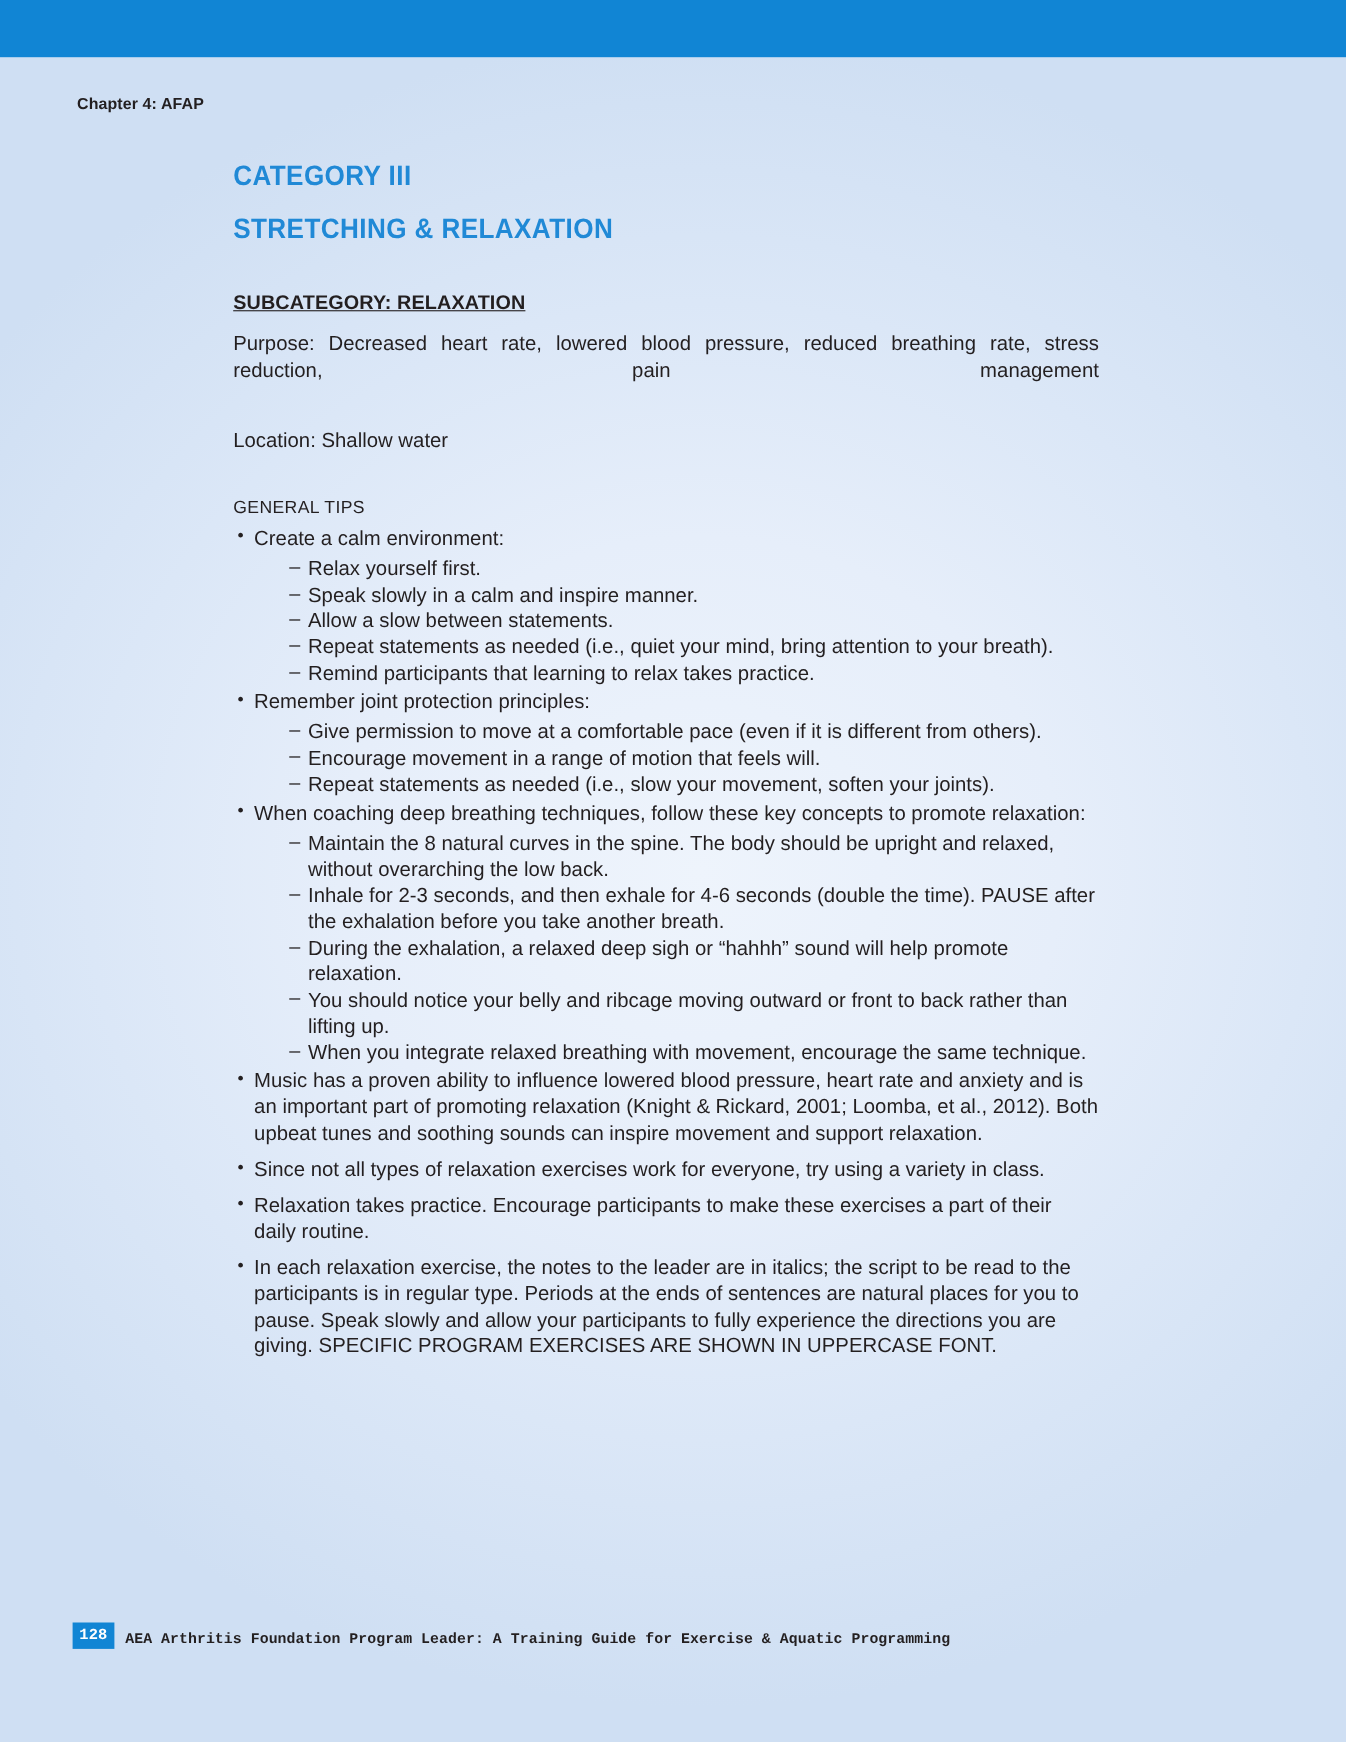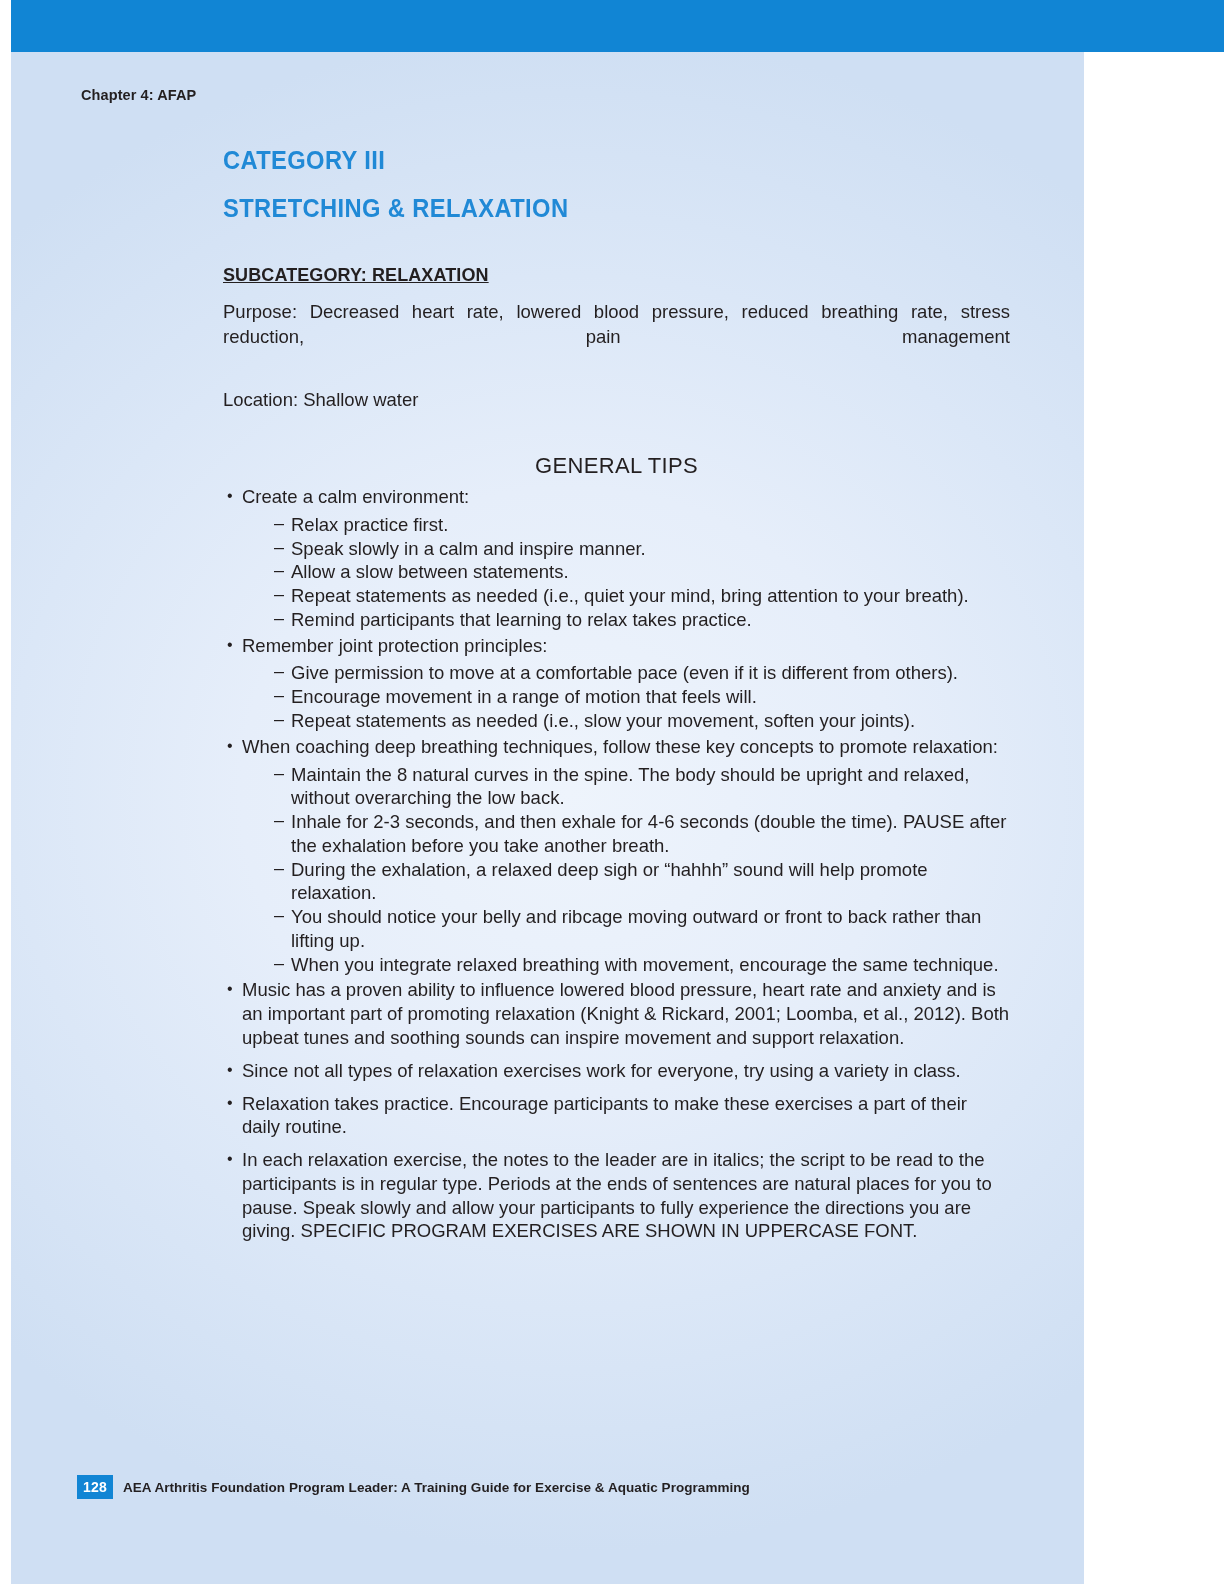--- a/index.html
+++ b/index.html
@@ -9,25 +9,24 @@
   body {
     width: 1224px;
     height: 1584px;
     font-family: "Liberation Sans", sans-serif;
     background: #ffffff;
     overflow: hidden;
   }
 
   #page {
     position: relative;
-    width: 1073px;
+    width: 1224px;
     height: 1584px;
     background:
       radial-gradient(ellipse 820px 760px at 52% 50%, #eef4fc 0%, #e6eefa 40%, #dbe7f7 68%, #cfdff3 100%);
-    margin-left: 11px;
   }
 
   
   #topbar {
     position: absolute;
     left: 0;
     top: 0;
     width: 1224px;
     height: 52px;
     background: #1185d4;
@@ -86,26 +85,25 @@
   .meta-line.justified {
     text-align: justify;
   }
   .meta-line.justified::after {
     content: "";
     display: inline-block;
     width: 100%;
   }
 
   .tips-head {
-    font-size: 22px;
+    font-size: 16px;
     font-weight: 400;
     letter-spacing: 0.35px;
     margin: 40px 0 6px 0;
     color: #231f20;
-    text-align: center;
   }
 
   
   ul.level1 {
     list-style: none;
     margin: 0;
     padding: 0;
   }
   ul.level1 > li {
     position: relative;
@@ -151,21 +149,22 @@
   .gap-before {
     margin-top: 9px;
   }
 
   
   #footer {
     position: absolute;
     left: 66px;
     top: 1475px;
     display: flex;
-    align-items: center;
+    align-items: flex-end;
+    font-family: Liberation Mono, monospace;
   }
   #page-badge {
     background: #1185d4;
     color: #ffffff;
     font-size: 14px;
     font-weight: 700;
     line-height: 1;
     padding: 5px 6px 5px 6px;
     min-width: 20px;
     text-align: center;
@@ -198,21 +197,21 @@
     <div class="subcat">SUBCATEGORY: RELAXATION</div>
 
     <p class="meta-line justified">Purpose: Decreased heart rate, lowered blood pressure, reduced breathing rate, stress reduction, pain management</p>
 
     <p class="meta-line">Location: Shallow water</p>
 
     <div class="tips-head">GENERAL TIPS</div>
 
     <ul class="level1" id="tips-list">
         <li class="tight"><span class="b1-dot">•</span><span>Create a calm environment:</span><ul class="level2">
-            <li><span class="b2-dash">–</span><span>Relax practice first.</span></li>
+            <li><span class="b2-dash">–</span><span>Relax yourself first.</span></li>
             <li><span class="b2-dash">–</span><span>Speak slowly in a calm and inspire manner.</span></li>
             <li><span class="b2-dash">–</span><span>Allow a slow between statements.</span></li>
             <li><span class="b2-dash">–</span><span>Repeat statements as needed (i.e., quiet your mind, bring attention to your breath).</span></li>
             <li><span class="b2-dash">–</span><span>Remind participants that learning to relax takes practice.</span></li>
           </ul></li>
         <li class="tight gap-before"><span class="b1-dot">•</span><span>Remember joint protection principles:</span><ul class="level2">
             <li><span class="b2-dash">–</span><span>Give permission to move at a comfortable pace (even if it is different from others).</span></li>
             <li><span class="b2-dash">–</span><span>Encourage movement in a range of motion that feels will.</span></li>
             <li><span class="b2-dash">–</span><span>Repeat statements as needed (i.e., slow your movement, soften your joints).</span></li>
           </ul></li>

